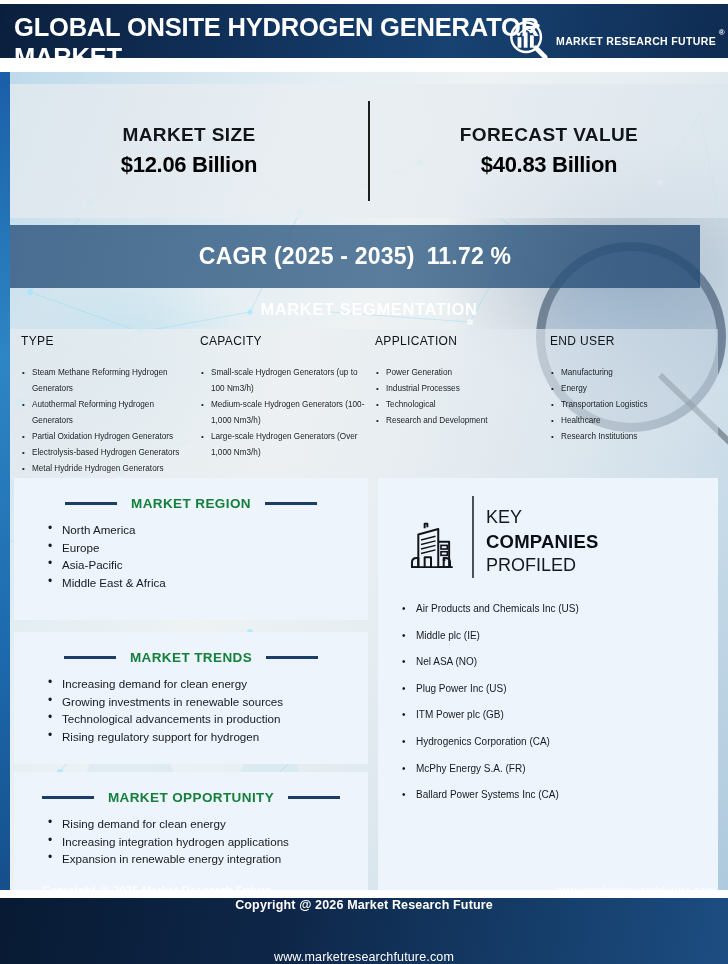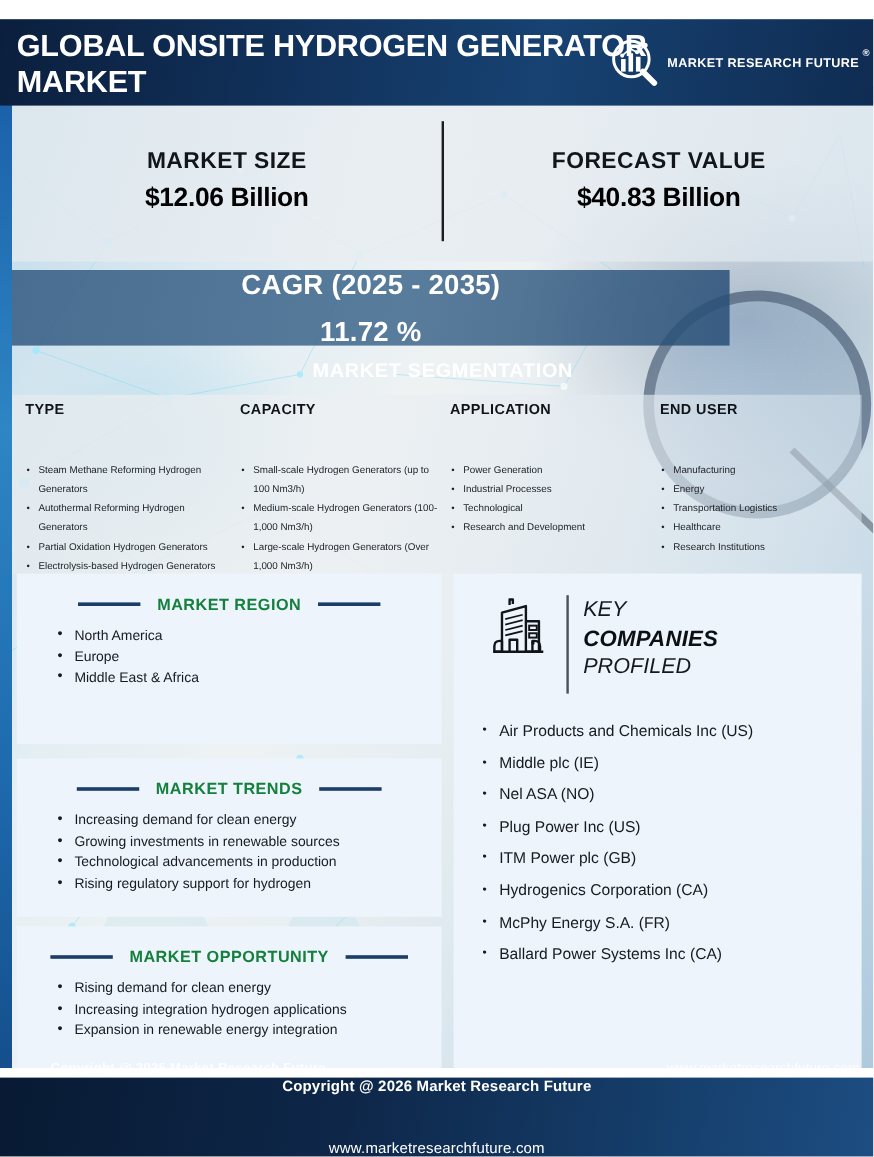--- a/index.html
+++ b/index.html
@@ -75,22 +75,22 @@
   .left-rail {
     position: absolute;
     left: 0; top: 72px;
     width: 10px; height: 818px;
     background: linear-gradient(180deg, #1a5fa8 0%, #2e86c4 35%, #1d6aae 70%, #154f8c 100%);
   }
 
   
   .header {
     position: absolute;
-    left: 0; top: 16px;
-    width: 728px; height: 72px;
+    left: 0; top: 4px;
+    width: 728px; height: 54px;
     background: linear-gradient(100deg, #0b1f3d 0%, #11325c 35%, #174272 62%, #0f2c52 100%);
     z-index: 6;
     padding-left: 20px;
   }
   .header-title {
     position: absolute;
     left: 14px; top: 9px;
     width: 530px;
     color: #ffffff;
     font-size: 25.5px;
@@ -154,28 +154,27 @@
     width: 2px;
     height: 100px;
     background: #1d1d1d;
     flex: 0 0 2px;
   }
 
   
   .cagr-band {
     position: absolute;
     left: 10px; top: 225px;
-    width: 598px; height: 63px;
+    width: 690px; height: 63px;
     background: linear-gradient(100deg, rgba(44,84,124,0.82), rgba(52,95,134,0.80) 55%, rgba(40,78,118,0.85));
     z-index: 3;
     display: flex;
     align-items: center;
     justify-content: center;
     gap: 12px;
-    flex-direction: column;
   }
   .cagr-text {
     color: #ffffff;
     font-size: 23px;
     font-weight: bold;
     letter-spacing: 0.2px;
   }
 
   
   .seg-title-band {
@@ -208,24 +207,24 @@
     z-index: 4;
     display: flex;
   }
   .seg-col { padding-right: 8px; }
   .seg-col.c1 { width: 190px; padding-left: 11px; }
   .seg-col.c2 { width: 175px; }
   .seg-col.c3 { width: 175px; }
   .seg-col.c4 { width: 178px; }
   .seg-head {
     font-size: 12px;
-    font-weight: bold;
+    font-weight: normal;
     color: #101418;
     letter-spacing: 0.35px;
-    margin-bottom: 36px;
+    margin-bottom: 17px;
   }
   .seg-list { list-style: none; }
   .seg-list li {
     position: relative;
     padding-left: 11px;
     font-size: 8.2px;
     line-height: 16px;
     color: #1b1f24;
     margin-bottom: 0px;
   }
@@ -279,41 +278,40 @@
   .bullet-list li::before {
     content: "\2022";
     position: absolute;
     left: 0; top: -1px;
     font-size: 12px;
   }
 
   
   .key-head {
     display: flex;
-    align-items: flex-start;
+    align-items: flex-end;
     padding: 18px 0 0 24px;
     gap: 12px;
-    font-style: italic;
   }
   .key-icon { width: 58px; height: 58px; flex: 0 0 58px; }
   .key-sep { width: 2px; height: 82px; background: #4a5158; flex: 0 0 2px; }
   .key-words { line-height: 1.32; }
   .key-w1 { font-size: 18px; color: #15181c; font-weight: normal; }
   .key-w2 { font-size: 18.5px; color: #0c0f13; font-weight: bold; letter-spacing: 0.2px; }
   .key-w3 { font-size: 18px; color: #15181c; font-weight: normal; }
 
   .key-list {
     list-style: none;
     margin-top: 18px;
     padding-left: 24px;
   }
   .key-list li {
     position: relative;
     padding-left: 14px;
-    font-size: 13px;
+    font-size: 10px;
     line-height: 26.6px;
     color: #171a1e;
   }
   .key-list li::before {
     content: "\2022";
     position: absolute;
     left: 0; top: 0;
     font-size: 10px;
   }
 
@@ -506,20 +504,21 @@
 
   <div class="card card-region">
     <div class="card-title-row">
       <span class="rule"></span>
       <span class="card-title">MARKET REGION</span>
       <span class="rule"></span>
     </div>
     <ul class="bullet-list">
       <li>North America</li>
       <li>Europe</li>
+      <li>Asia-Pacific</li>
       <li>Middle East &amp; Africa</li>
     </ul>
   </div>
 
   <div class="card card-trends">
     <div class="card-title-row">
       <span class="rule"></span>
       <span class="card-title">MARKET TRENDS</span>
       <span class="rule"></span>
     </div>

